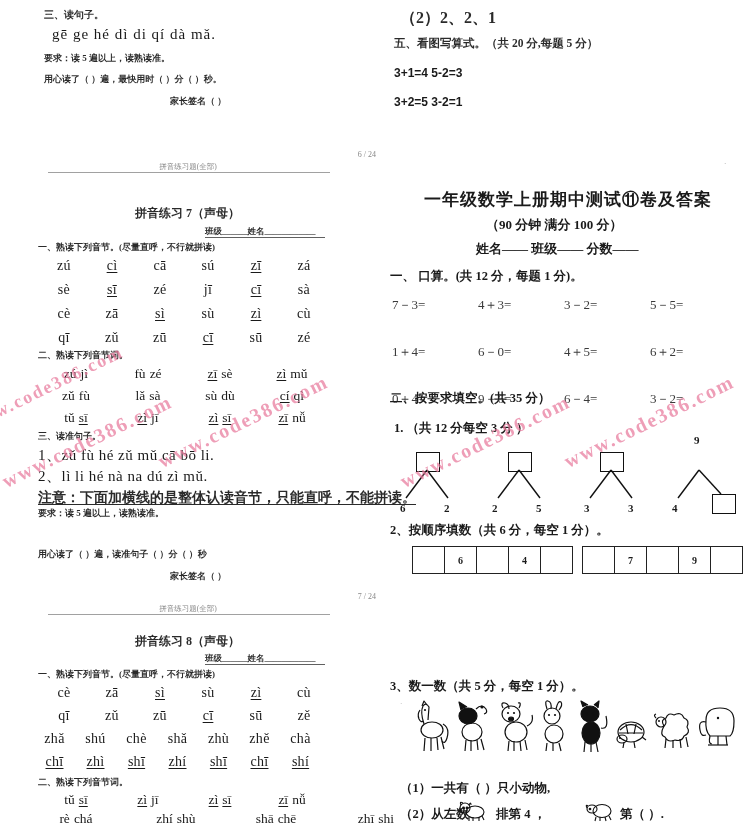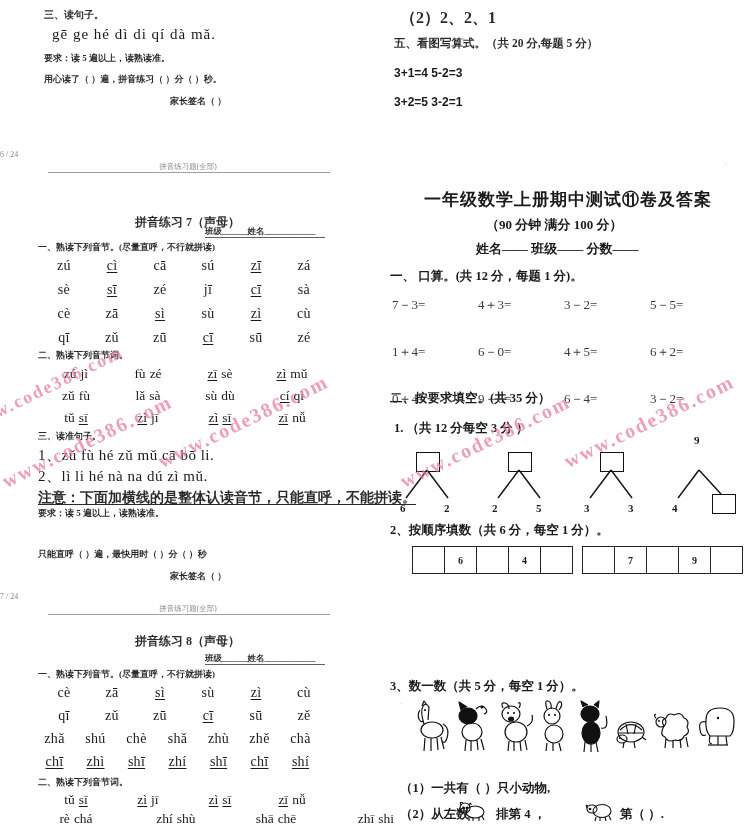--- a/index.html
+++ b/index.html
@@ -29,21 +29,21 @@
 
   .wordrow{position:absolute;display:flex;font-size:13.5px;}
   .wordrow span{display:inline-block;text-align:center;}
   .w4 span{width:72px;}
 
   .sent{position:absolute;font-size:15px;letter-spacing:.5px;}
 
   .rule{position:absolute;height:1px;background:#8a8a8a;opacity:.8;}
   .rule2{position:absolute;height:1px;background:#444;opacity:.85;}
 
-  .hdr-pg{position:absolute;font-size:8px;color:#555;text-align:left;}
+  .hdr-pg{position:absolute;font-size:8px;color:#555;text-align:right;}
   .hdr-ttl{position:absolute;font-size:7.5px;color:#555;text-align:center;}
 
   .sec-ttl{position:absolute;font-size:12px;font-weight:bold;}
   .lbl{position:absolute;font-size:8.5px;}
 
   
   .mtitle{position:absolute;font-size:17px;font-weight:bold;letter-spacing:1px;}
   .msub{position:absolute;font-size:13px;font-weight:bold;}
   .mline{position:absolute;font-size:12.5px;font-weight:bold;}
   .calcgrid{position:absolute;display:grid;grid-template-columns:repeat(4,86px);row-gap:29px;}
@@ -71,28 +71,28 @@
 </head>
 <body>
 
 <div class="page">
 
   <div class="col col-left">
 
     <div class="t cn blur" style="left:44px;top:8px;font-size:10px;">三、读句子。</div>
     <div class="t py" style="left:52px;top:26px;font-size:15px;letter-spacing:1px;">gē ge hé dì di qí dà mǎ.</div>
     <div class="t cn blur" style="left:44px;top:52px;font-size:9px;">要求：读 5 遍以上，读熟读准。</div>
-    <div class="t cn blur" style="left:44px;top:73px;font-size:9px;">用心读了（        ）遍，拼音练习（        ）分（        ）秒。</div>
+    <div class="t cn blur" style="left:44px;top:73px;font-size:9px;">用心读了（        ）遍，最快用时（        ）分（        ）秒。</div>
     <div class="t cn blur" style="left:170px;top:95px;font-size:9px;">家长签名（                            ）</div>
 
     <div class="hdr-pg faint" style="left:0;top:150px;width:376px;">6 / 24</div>
     <div class="hdr-ttl faint" style="left:0;top:162px;width:376px;">拼音练习题(全部)</div>
     <div class="rule" style="left:48px;top:172px;width:282px;"></div>
 
-    <div class="sec-ttl cn blur" style="left:135px;top:205px;margin-top:9px;">拼音练习 7（声母）</div>
+    <div class="sec-ttl cn blur" style="left:135px;top:205px;">拼音练习 7（声母）</div>
     <div class="lbl cn blur" style="left:205px;top:226px;">班级______姓名____________</div>
     <div class="rule2" style="left:205px;top:237px;width:120px;"></div>
     <div class="t cn blur" style="left:38px;top:241px;font-size:9px;">一、熟读下列音节。(尽量直呼，不行就拼读)</div>
 
     <div id="w7rows">
         <div class="pyrow py w6" style="left: 40px; top: 258px;">
           <span>zú</span>
           <span class="u">cì</span>
           <span>cā</span>
           <span>sú</span>
@@ -145,21 +145,21 @@
           <span><span class="u" style="width: auto;">zì</span><span style="width: 4px;"> </span><span class="u" style="width: auto;">sī</span></span>
           <span><span class="u" style="width: auto;">zī</span><span style="width: 4px;"> </span><span style="width: auto;">nǚ</span></span>
         </div>
       </div>
 
     <div class="t cn blur" style="left:38px;top:430px;font-size:9px;">三、读准句子。</div>
     <div class="sent py" style="left:38px;top:446px;">1、zǔ fù hé zǔ mǔ cā bō li.</div>
     <div class="sent py" style="left:38px;top:467px;">2、lì li hé nà na dú zì mǔ.</div>
     <div class="t cn blur u" style="left:38px;top:489px;font-size:14px;">注意：下面加横线的是整体认读音节，只能直呼，不能拼读。</div>
     <div class="t cn blur" style="left:38px;top:507px;font-size:9px;">要求：读 5 遍以上，读熟读准。</div>
-    <div class="t cn blur" style="left:38px;top:548px;font-size:9px;">只能直呼（        ）遍，最快用时（        ）分（        ）秒</div>
+    <div class="t cn blur" style="left:38px;top:548px;font-size:9px;">用心读了（        ）遍，读准句子（        ）分（        ）秒</div>
     <div class="t cn blur" style="left:170px;top:570px;font-size:9px;">家长签名（                            ）</div>
 
     <div class="hdr-pg faint" style="left:0;top:592px;width:376px;">7 / 24</div>
     <div class="hdr-ttl faint" style="left:0;top:604px;width:376px;">拼音练习题(全部)</div>
     <div class="rule" style="left:48px;top:614px;width:282px;"></div>
 
     <div class="sec-ttl cn blur" style="left:135px;top:633px;">拼音练习 8（声母）</div>
     <div class="lbl cn blur" style="left:205px;top:653px;">班级______姓名____________</div>
     <div class="rule2" style="left:205px;top:664px;width:120px;"></div>
     <div class="t cn blur" style="left:38px;top:668px;font-size:9px;">一、熟读下列音节。(尽量直呼，不行就拼读)</div>

